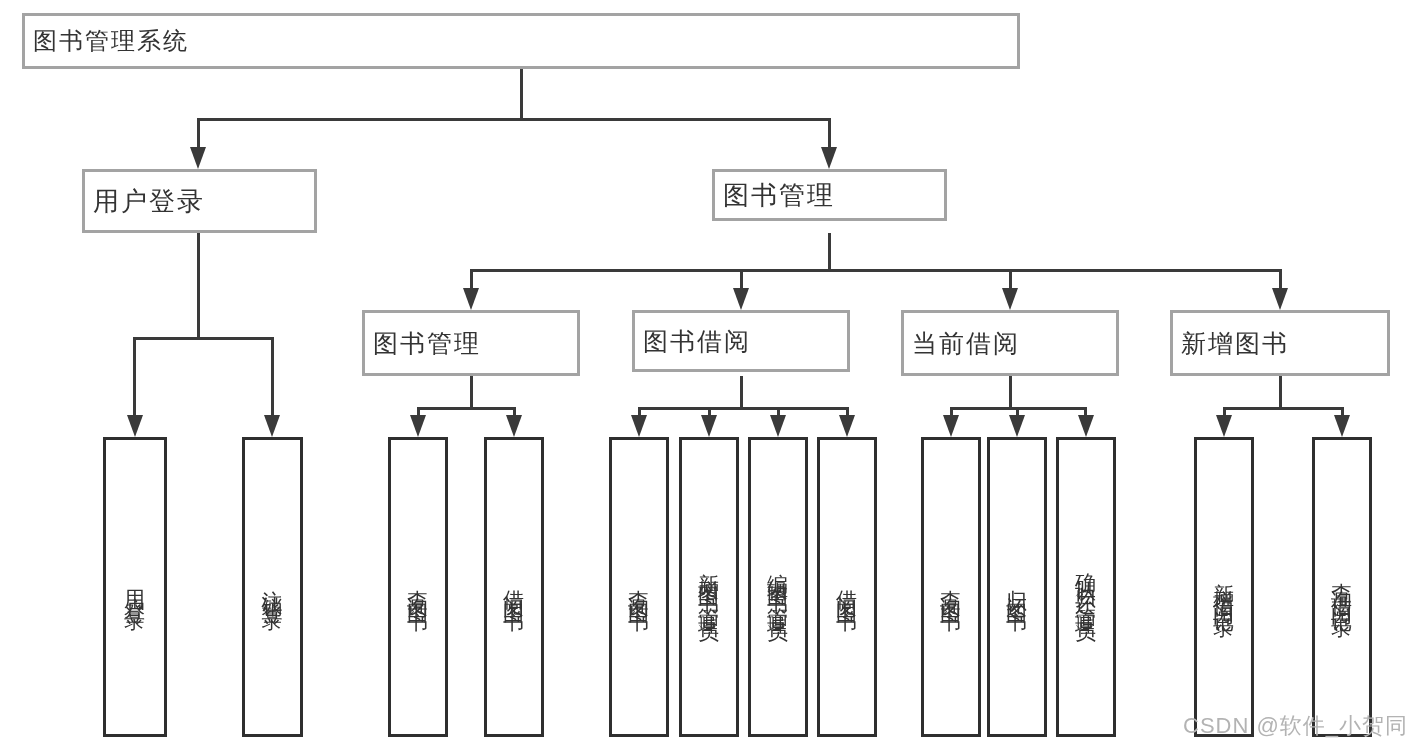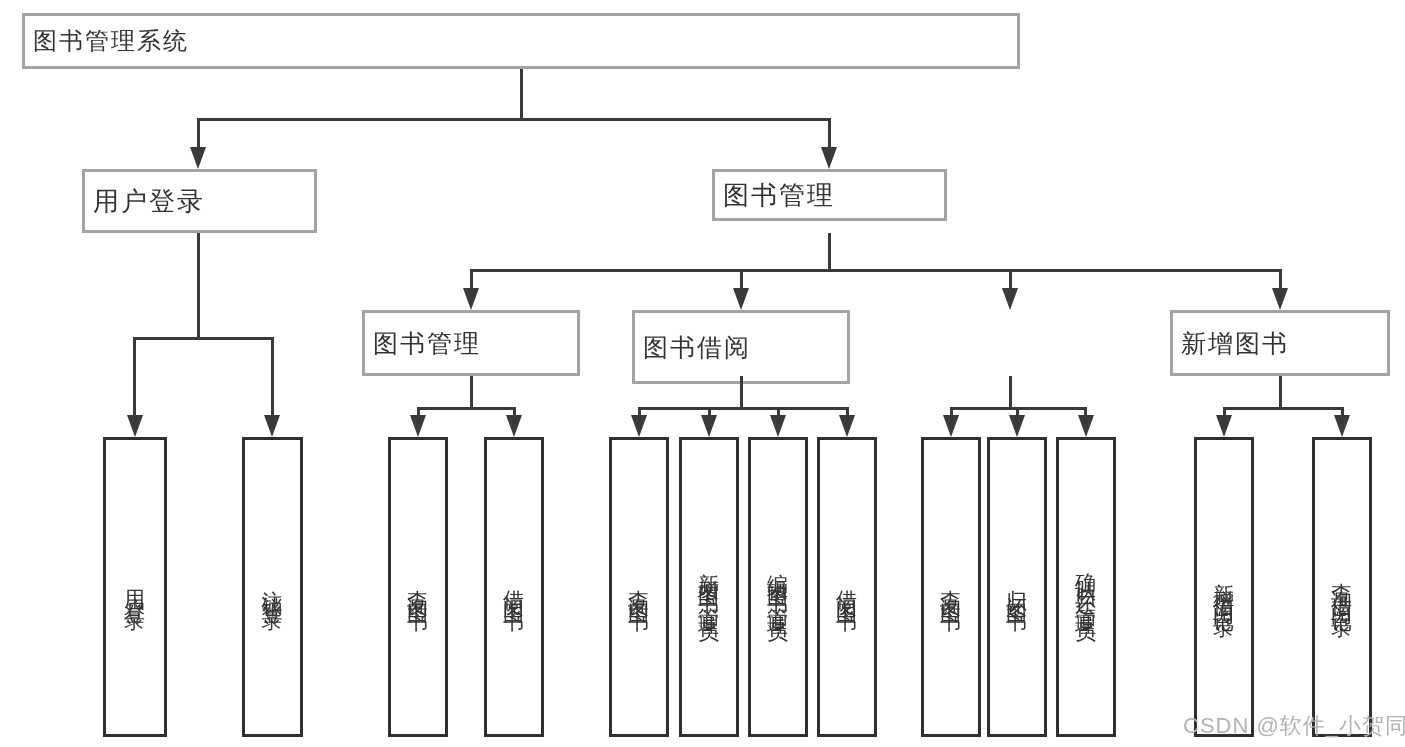--- a/index.html
+++ b/index.html
@@ -112,22 +112,25 @@
   <div class="ln" style="left:740px; top:269px; width:3px; height:21px;"></div>
   <div class="arr" style="left:733px; top:288px;"></div>
   <div class="ln" style="left:1009px; top:269px; width:3px; height:21px;"></div>
   <div class="arr" style="left:1002px; top:288px;"></div>
   <div class="ln" style="left:1279px; top:269px; width:3px; height:21px;"></div>
   <div class="arr" style="left:1272px; top:288px;"></div>
 
   <div class="box lvl3" style="left:362px; top:310px; width:218px; height:66px;">
     <span>图书管理</span>
   </div>
-  <div class="box lvl3" style="left:632px; top:310px; width:218px; height:74px;">
+  <div class="box lvl3" style="left:632px; top:310px; width:218px; height:62px;">
     <span>图书借阅</span>
+  </div>
+  <div class="box lvl3" style="left:901px; top:310px; width:218px; height:66px;">
+    <span>当前借阅</span>
   </div>
   <div class="box lvl3" style="left:1170px; top:310px; width:220px; height:66px;">
     <span>新增图书</span>
   </div>
 
   <div class="ln" style="left:470px; top:376px; width:3px; height:34px;"></div>
   <div class="ln" style="left:417px; top:407px; width:99px; height:3px;"></div>
   <div class="ln" style="left:417px; top:407px; width:3px; height:12px;"></div>
   <div class="arr" style="left:410px; top:415px;"></div>
   <div class="ln" style="left:513px; top:407px; width:3px; height:12px;"></div>

